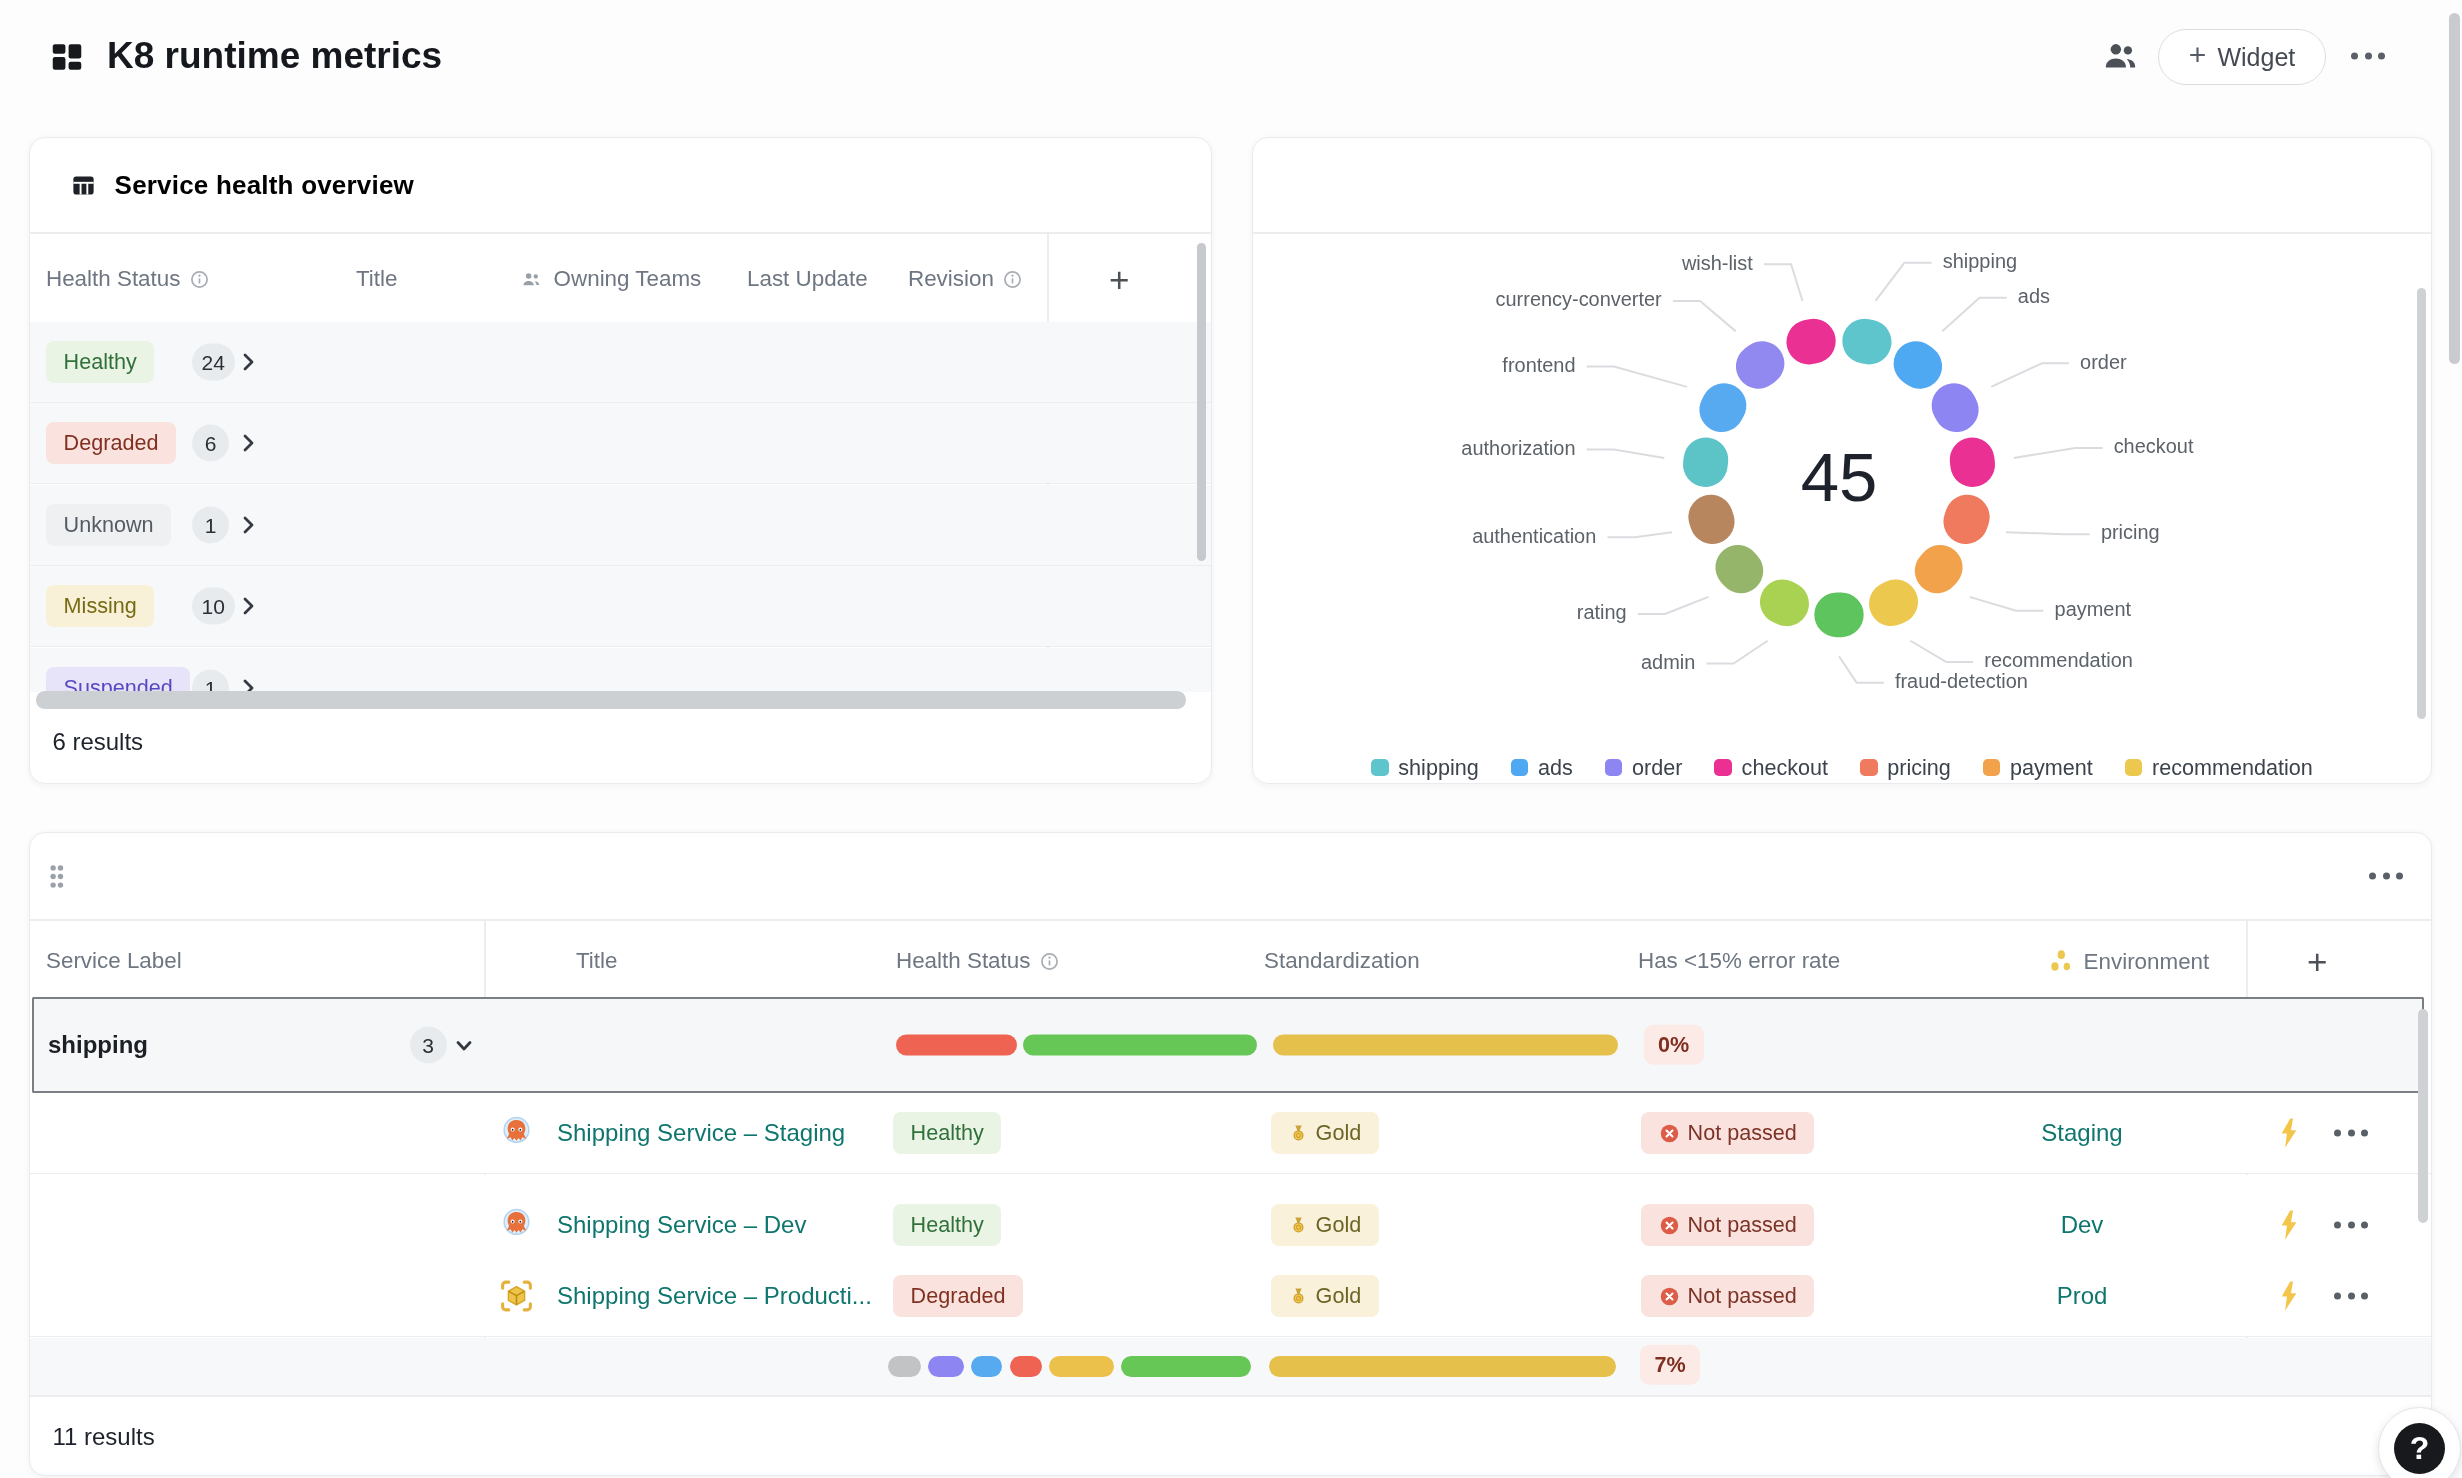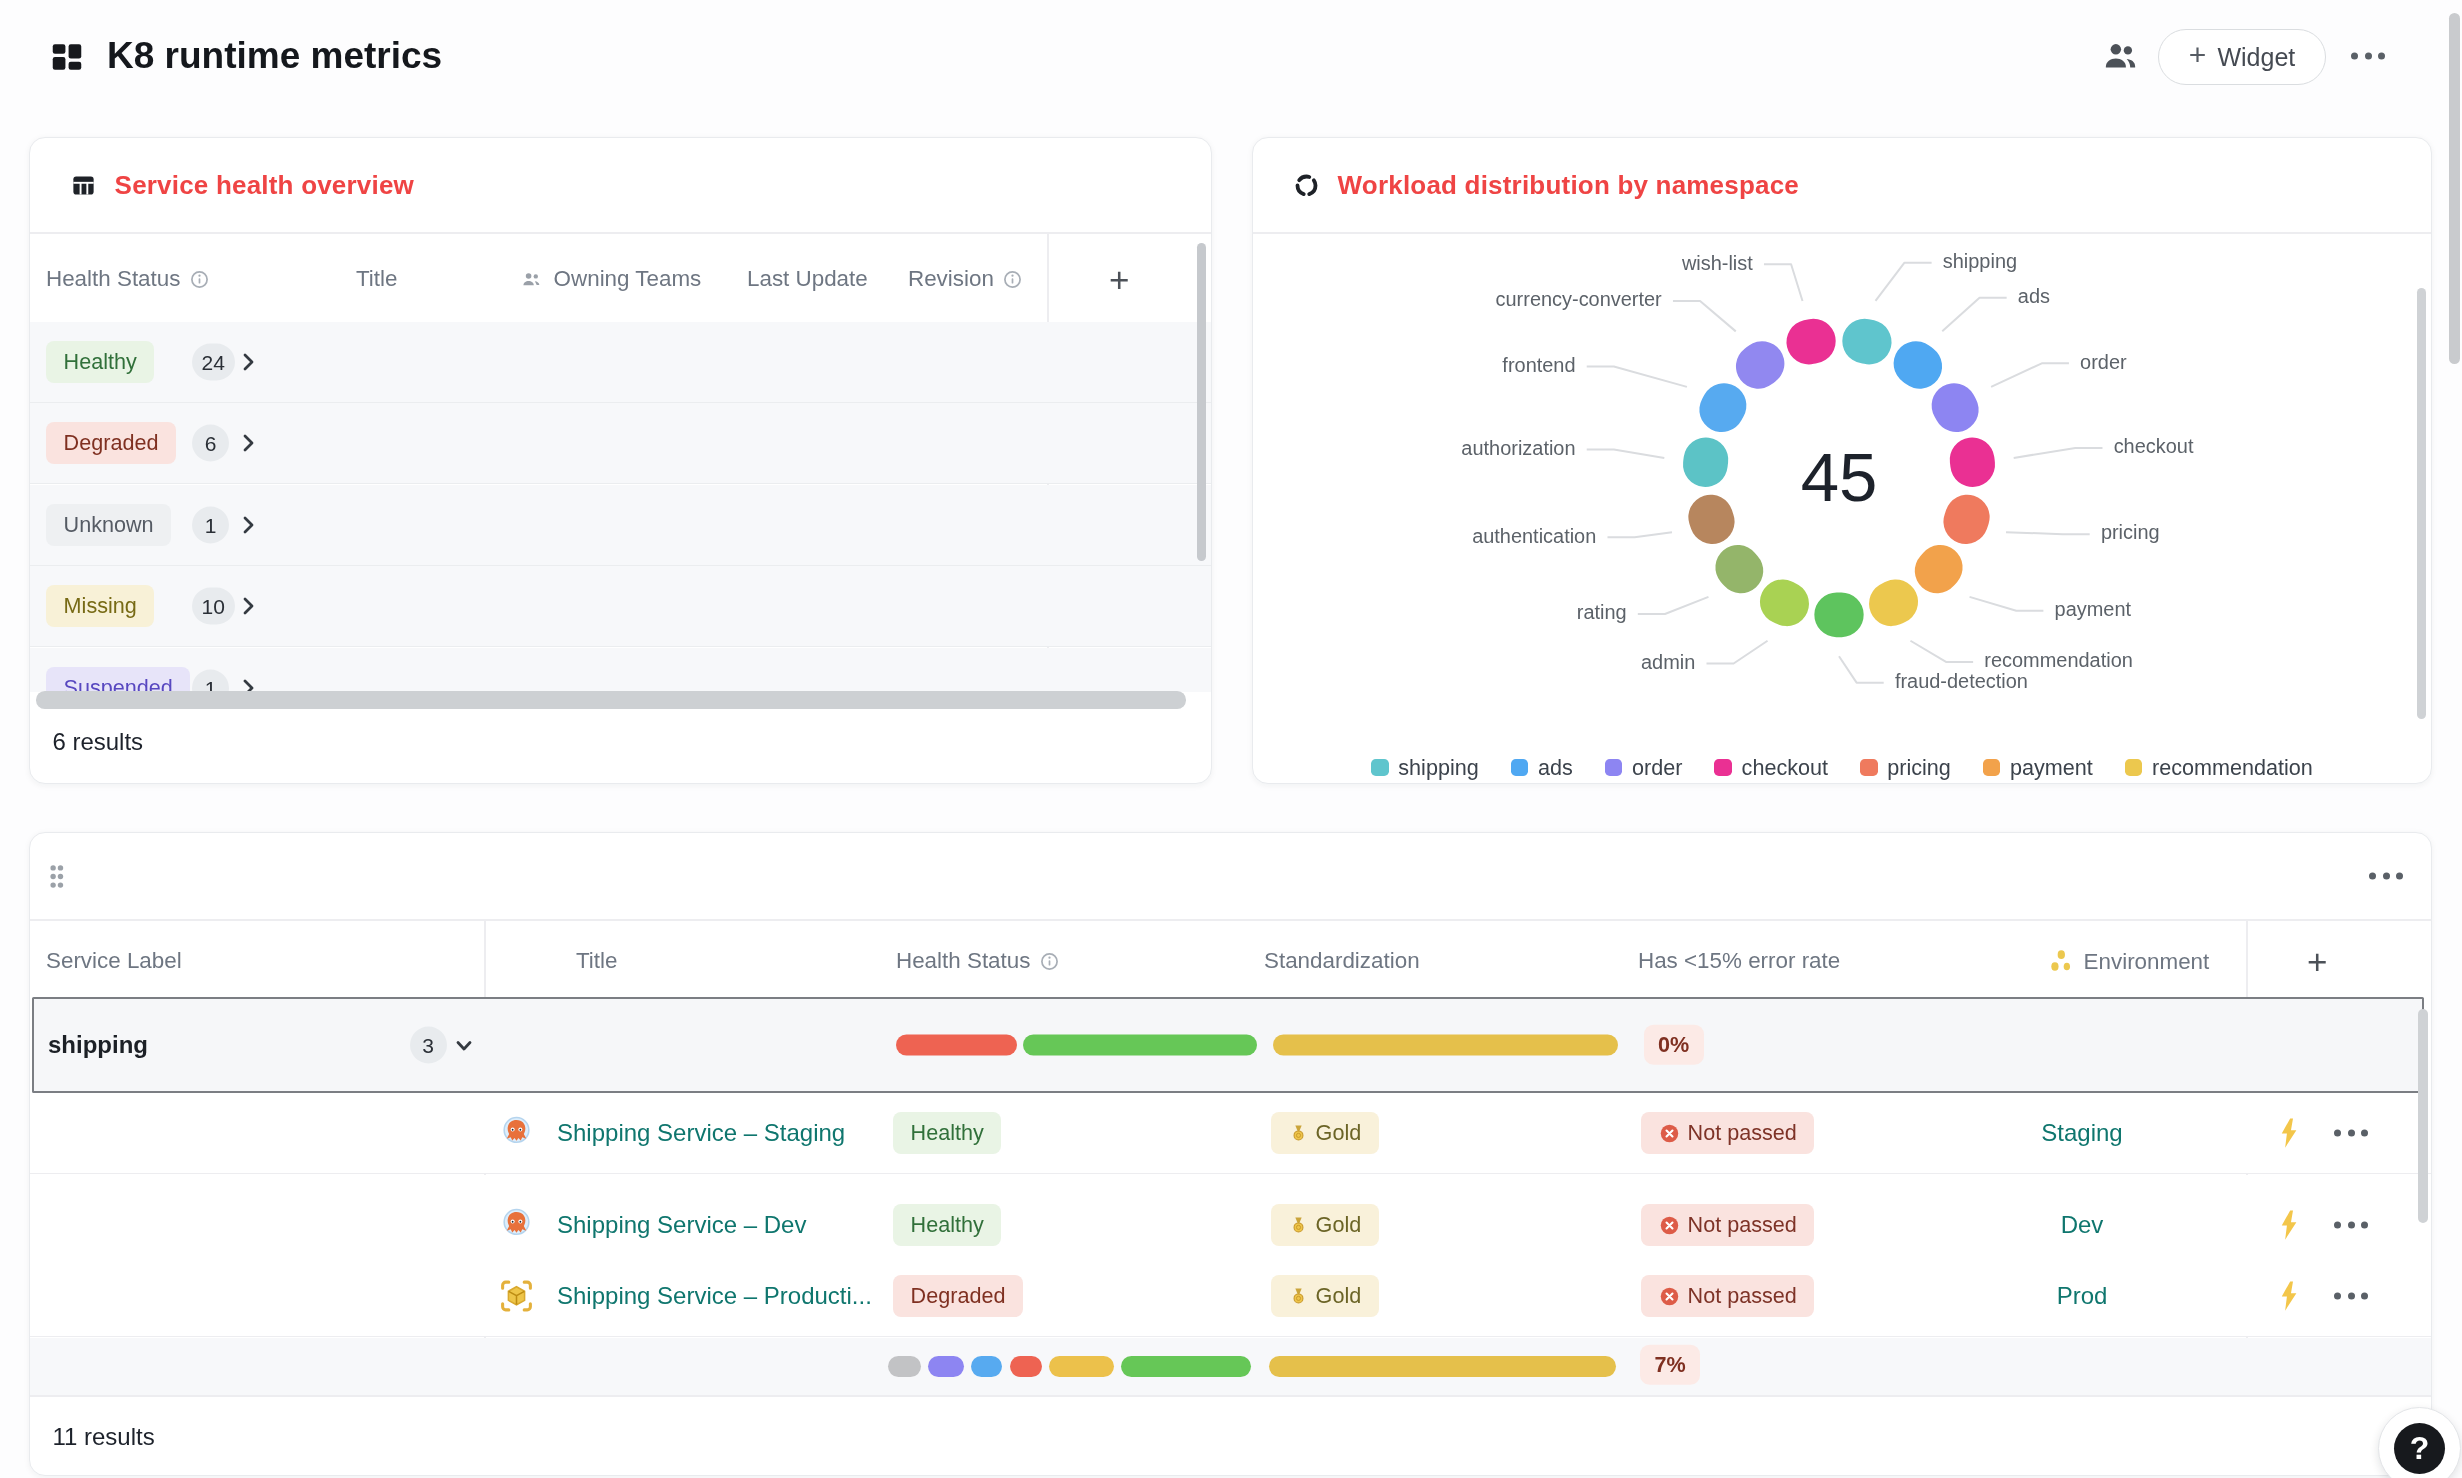--- a/index.html
+++ b/index.html
@@ -8,21 +8,21 @@
     width:2462px; height:1479px; position:relative; overflow:hidden;
     background:#fdfdfe; font-family:"Liberation Sans", sans-serif; color:#1d222b;
   }
   .card {
     position:absolute; background:#ffffff; border:1.6px solid #e9ebee; border-radius:16px;
     box-shadow:0 1.6px 6.4px rgba(25,30,40,.05);
   }
   .hdiv { position:absolute; left:0; right:0; height:1.6px; background:#ededf0; }
   .vdiv { position:absolute; width:1.6px; background:#ededf0; }
   .panel-title { position:absolute; display:flex; align-items:center; gap:17.6px; }
-  .panel-title h2 { margin:0; font-size:26px; font-weight:600; color:#ef4444; letter-spacing:0.2px; }
+  .panel-title h2 { margin:0; font-size:26px; font-weight:600; color:#000000; letter-spacing:0.2px; }
   .col-label { position:absolute; transform:translateY(-50%); font-size:22.4px; color:#6e7682;
     display:flex; align-items:center; gap:9.6px; white-space:nowrap; }
   .plus-btn { position:absolute; transform:translateY(-50%); font-size:35px; color:#4c5158; line-height:1;
     font-weight:400; cursor:pointer; }
   .badge { display:inline-flex; align-items:center; gap:8px; font-size:21.6px; font-weight:500;
     padding:8px 17.6px; border-radius:8px; white-space:nowrap; }
   .cbadge { position:absolute; transform:translateY(-50%); }
   .pill { position:absolute; transform:translateY(-50%); min-width:37px; height:37px; padding:0 9.6px;
     border-radius:798px; background:#e8ebee; color:#2a2f36; font-size:21px;
     display:inline-flex; align-items:center; justify-content:center; }
@@ -174,28 +174,20 @@
     </div>
   </div>
 
   <div class="scroll-thumb" style="left:6.4px;top:553px;width:1150px;height:17.6px;border-radius:8.8px;background:#cdd0d3;"></div>
   <div class="scroll-thumb" style="right:4.8px;top:105px;width:9.6px;height:318px;background:#c6c9cd;"></div>
 
   <div class="results" style="left:22.4px;top:604px;">6 results</div>
 </section>
 
 <section class="card" style="left:1252px;top:137px;width:1180px;height:647px;">
-  <div class="panel-title" style="left:40px;top:0;height:94px;">
-    <span class="icon">
-      <svg width="27" height="27" viewBox="0 0 24 24" fill="none" stroke="#1e2228" stroke-width="3.4" stroke-linecap="round">
-          <circle cx="12" cy="12" r="8" stroke-dasharray="10 5"></circle>
-        </svg>
-    </span>
-    <h2>Workload distribution by namespace</h2>
-  </div>
   <div class="hdiv" style="top:94px;"></div>
 
   <svg id="donut-svg" style="position:absolute;left:0;top:0;" width="1180" height="647" viewBox="0 0 1478 810">
       <path d="M 766.1 254.2 A 168 173 0 0 1 771.8 255.4" fill="none" stroke="#5fc5cd" stroke-width="56" stroke-linecap="round"></path>
       <polyline points="779.7,203.9 816,156 850,156" fill="none" stroke="#dadcdf" stroke-width="2.5" stroke-linejoin="round"></polyline>
       <text x="864" y="156" class="dlabel" text-anchor="start" dominant-baseline="middle">shipping</text>
       <path d="M 830.4 282.3 A 168 173 0 0 1 835.1 285.8" fill="none" stroke="#4fa8f2" stroke-width="56" stroke-linecap="round"></path>
       <polyline points="863.3,242.0 910,200 944,200" fill="none" stroke="#dadcdf" stroke-width="2.5" stroke-linejoin="round"></polyline>
       <text x="958" y="200" class="dlabel" text-anchor="start" dominant-baseline="middle">ads</text>
       <path d="M 878.0 334.9 A 168 173 0 0 1 880.9 340.1" fill="none" stroke="#8d85f2" stroke-width="56" stroke-linecap="round"></path>

